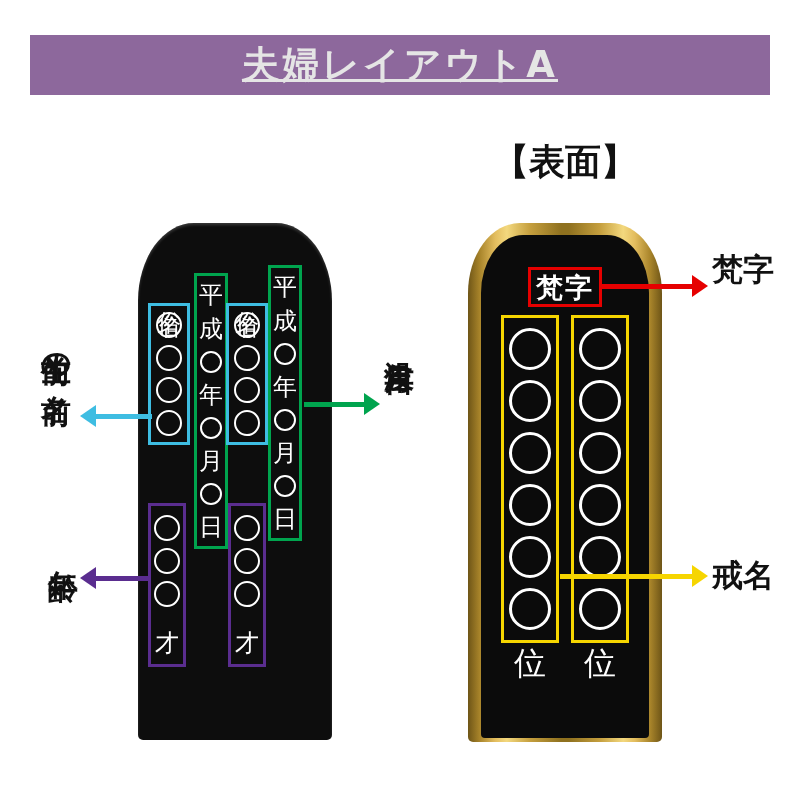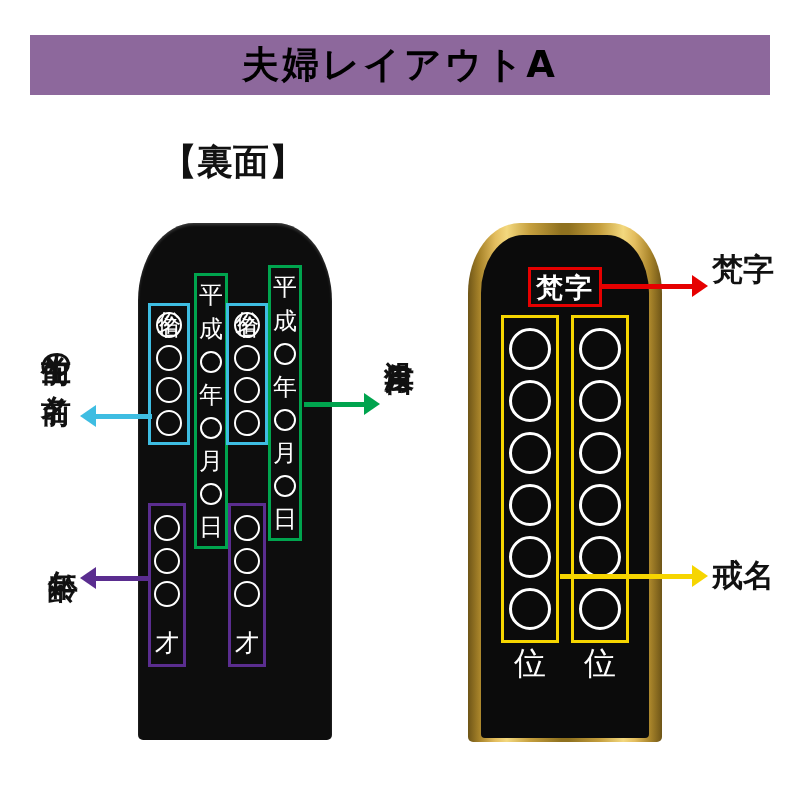--- a/index.html
+++ b/index.html
@@ -2,21 +2,21 @@
 <html><head>
 <meta charset="utf-8">
 <style>
   html,body{margin:0;padding:0;background:#fff;}
   .page{position:relative;width:800px;height:800px;background:#fff;overflow:hidden;
         font-family:"DejaVu Sans","Liberation Sans",sans-serif;color:#111;}
 
   
   .banner{position:absolute;left:30px;top:35px;width:740px;height:60px;background:#8d689c;
           display:flex;align-items:center;justify-content:center;}
-  .banner span{color:#000000;font-size:37px;font-weight:700;letter-spacing:3px;}
+  .banner span{color:#e5e5e5;font-size:37px;font-weight:700;letter-spacing:3px;text-decoration:underline;}
 
   
   .side-title{position:absolute;top:138px;width:170px;text-align:center;
               font-size:36px;font-weight:700;color:#111;}
   .back-title{left:148px;}
   .front-title{left:480px;}
 
   
   .tablet{position:absolute;z-index:1;}
   .back-tablet{left:138px;top:223px;width:194px;height:517px;background:#0d0d0d;
@@ -105,21 +105,21 @@
 </style>
 </head>
 <body>
 
 <div class="page">
 
   <div class="banner">
     <span>夫婦レイアウトA</span>
   </div>
 
-  <div class="side-title back-title">【裏面】</div>
+  <div class="side-title front-title">【表面】</div>
 
   <div class="tablet back-tablet">
     <div class="zoku-col zoku-a">
       <div class="zoku-label">俗名</div>
       <div class="cyan-box">
           <div class="ring"></div>
           <div class="ring"></div>
           <div class="ring"></div>
           <div class="ring"></div>
         </div>

